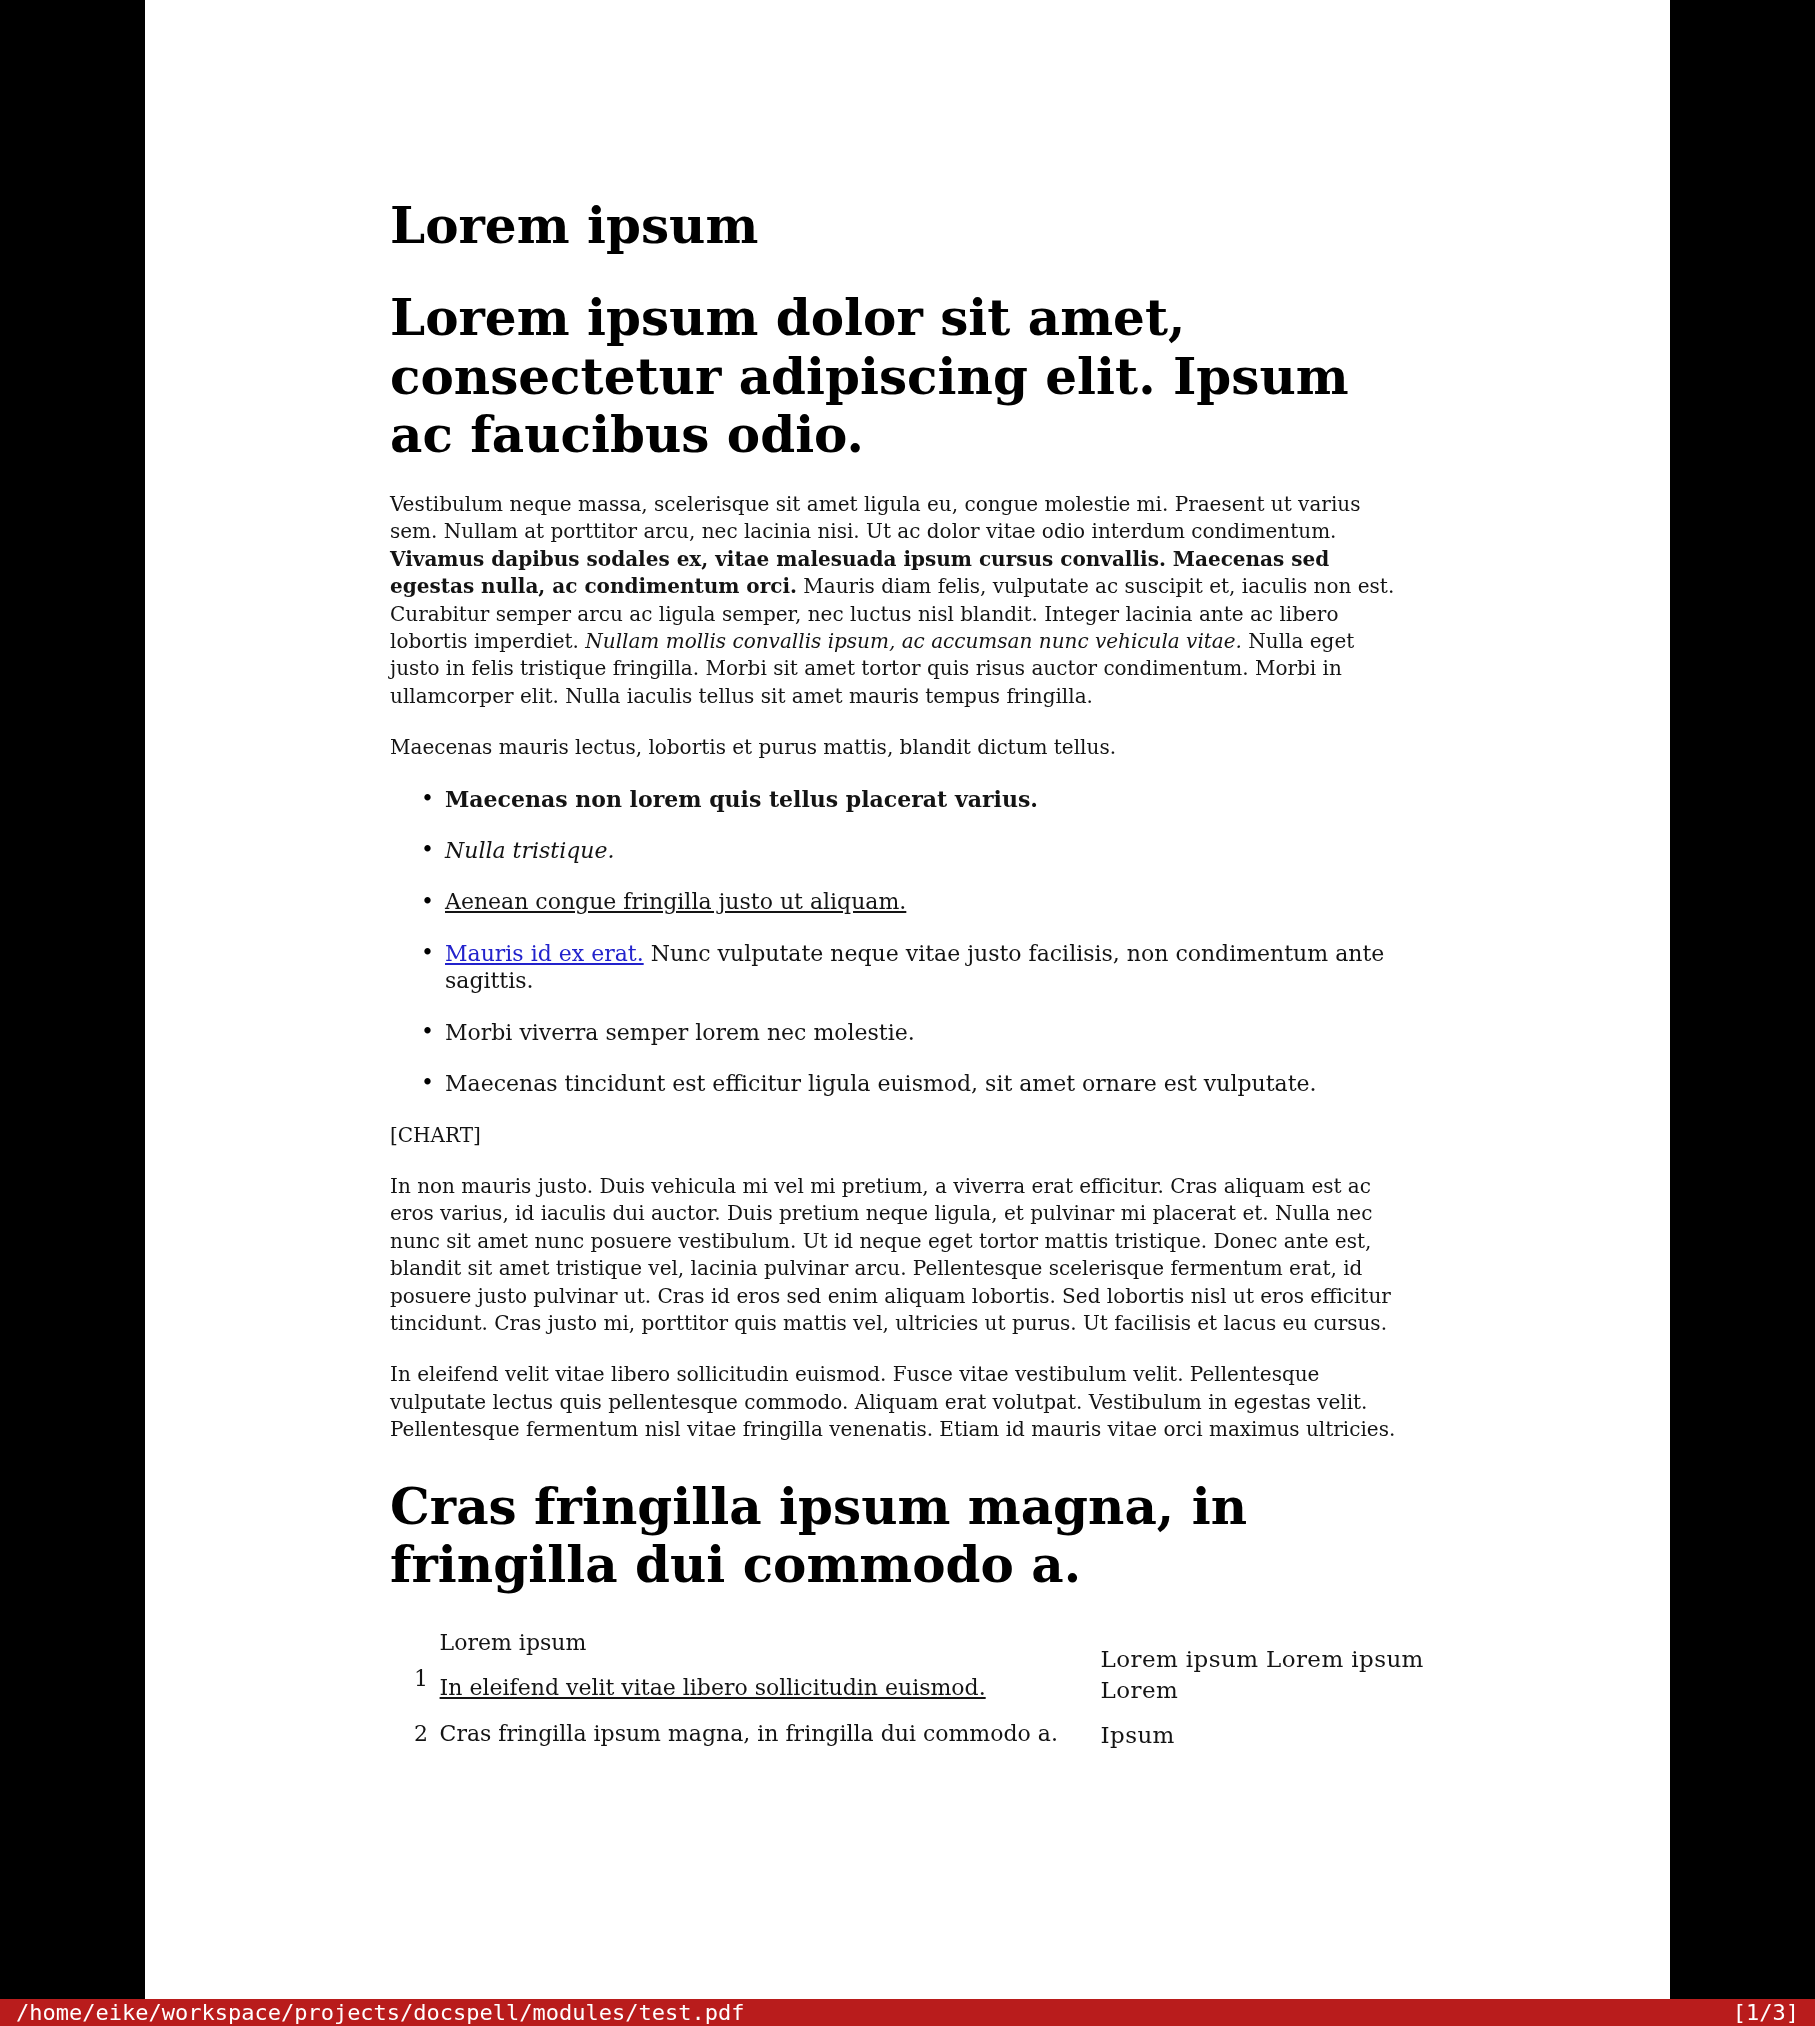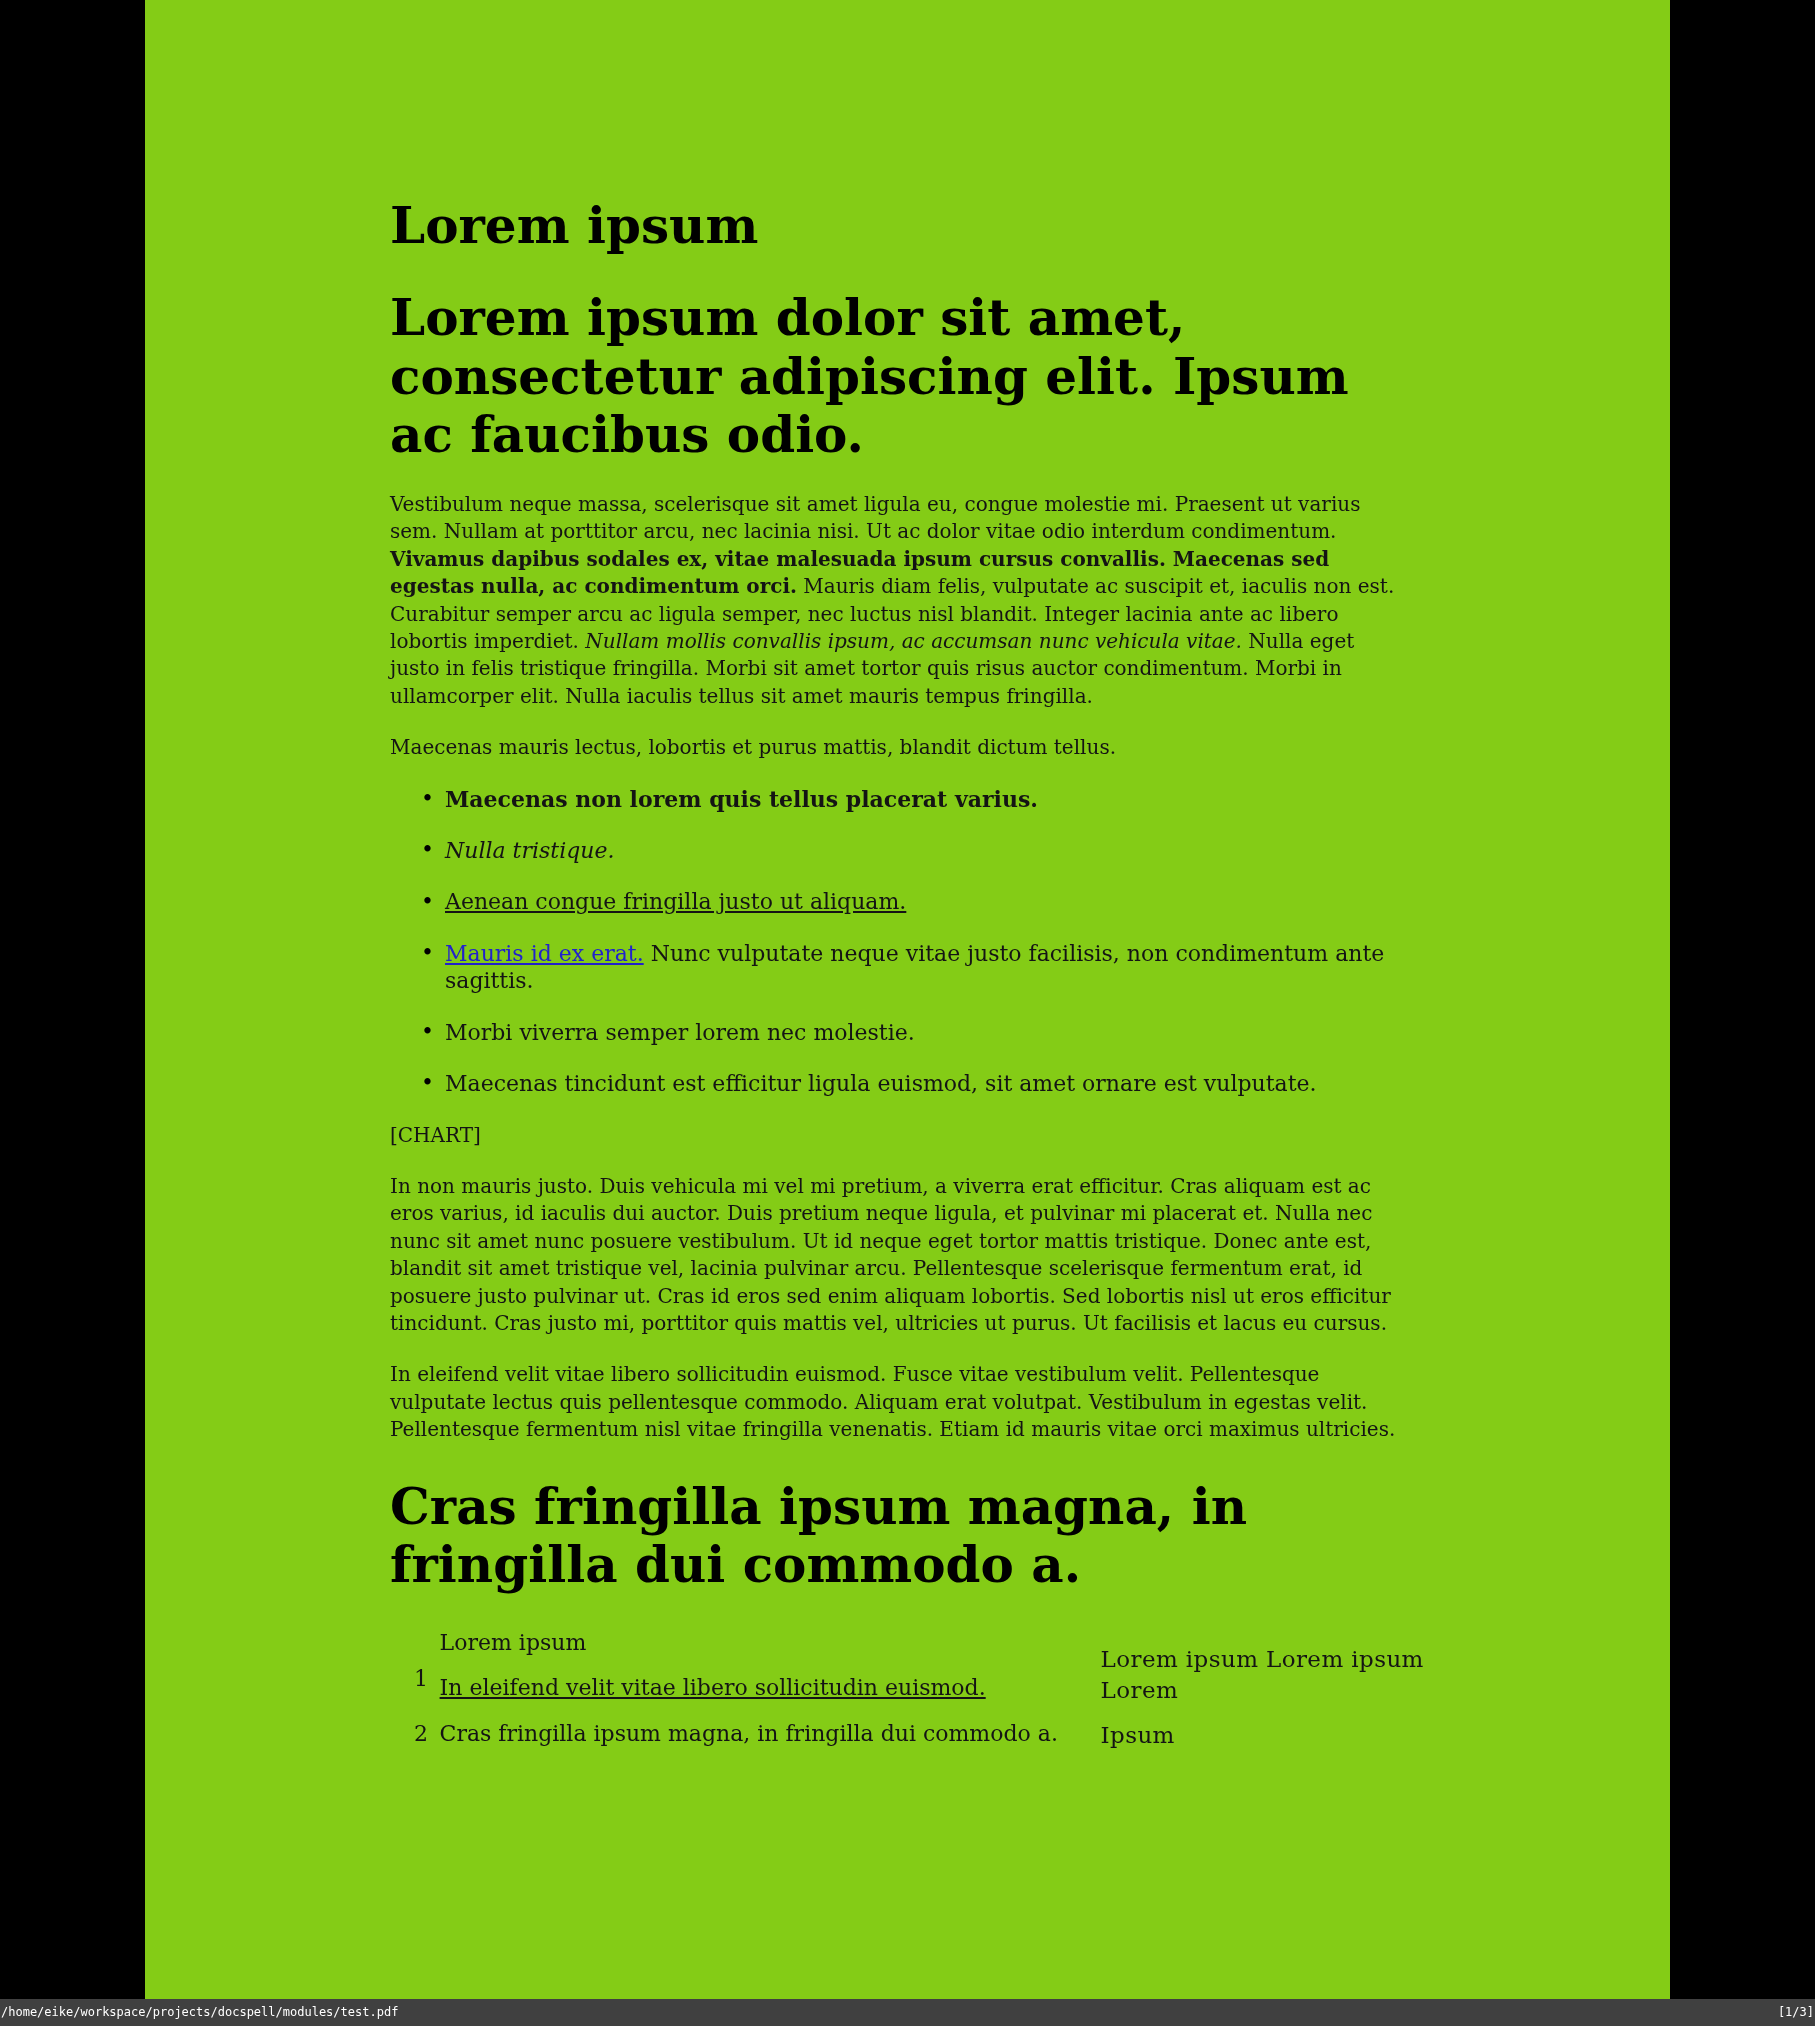--- a/index.html
+++ b/index.html
@@ -1,21 +1,21 @@
 <!DOCTYPE html>
 <html style="font-size:15px"><head>
 <meta charset="utf-8">
 <style>
   * { margin:0; padding:0; box-sizing:border-box; }
   html,body { width:1815px; height:2026px; background:#000; overflow:hidden;
               font-family:"DejaVu Serif", serif; }
   .viewer { position:relative; width:1815px; height:2026px; background:#000; }
 
   .page { position:absolute; left:145px; top:0; width:1525px; height:1999px;
-          background:#84cc16; }
+          background:#ffffff; }
 
   .content { padding:199px 0 0 245px; width:1262px; color:#141414; }
 
   .doc-title { font-size:50px; line-height:1.08; font-weight:bold; color:#000;
                margin:0 0 36px 0; width:1017px; }
   .intro-heading { font-size:50px; line-height:1.17; font-weight:bold; color:#000;
                    margin:0 0 26.5px 0; width:1017px; }
 
   p.body, .chart-ph { font-size:20px; line-height:27.4px; margin:0 0 24px 0; width:1017px; }
   .seg-bold { font-weight:bold; }
@@ -39,23 +39,23 @@
   .m-r2 { grid-column:1; grid-row:2; }
   .c1r2 { grid-column:2; grid-row:2;text-decoration:underline; }
   .m-r3 { grid-column:1; grid-row:3; }
   .c1r3 { grid-column:2; grid-row:3; }
   .c2r3 { grid-column:3; grid-row:3; }
   .fn-sup { position:relative; top:-9.5px; font-size:22px; }
   .wide-serif { font-family:"DejaVu Serif", serif; font-size:23px; letter-spacing:0.4px;
                 line-height:31px; }
 
   .statusbar { position:absolute; left:0; bottom:0; width:1815px; height:27.4px;
-               background:#404040; color:#ffffff;
-               font-family:"DejaVu Sans Mono", monospace; font-size:12px; line-height:27.4px;
-               display:flex; justify-content:space-between; padding:0 1px; }
+               background:#b91c1c; color:#ffffff;
+               font-family:"DejaVu Sans Mono", monospace; font-size:22px; line-height:27.4px;
+               display:flex; justify-content:space-between; padding:0 16px; }
 </style>
 </head>
 <body>
 
 <div class="viewer">
 
   <div class="page">
     <div class="content">
 
       <h1 class="doc-title">Lorem ipsum</h1>

